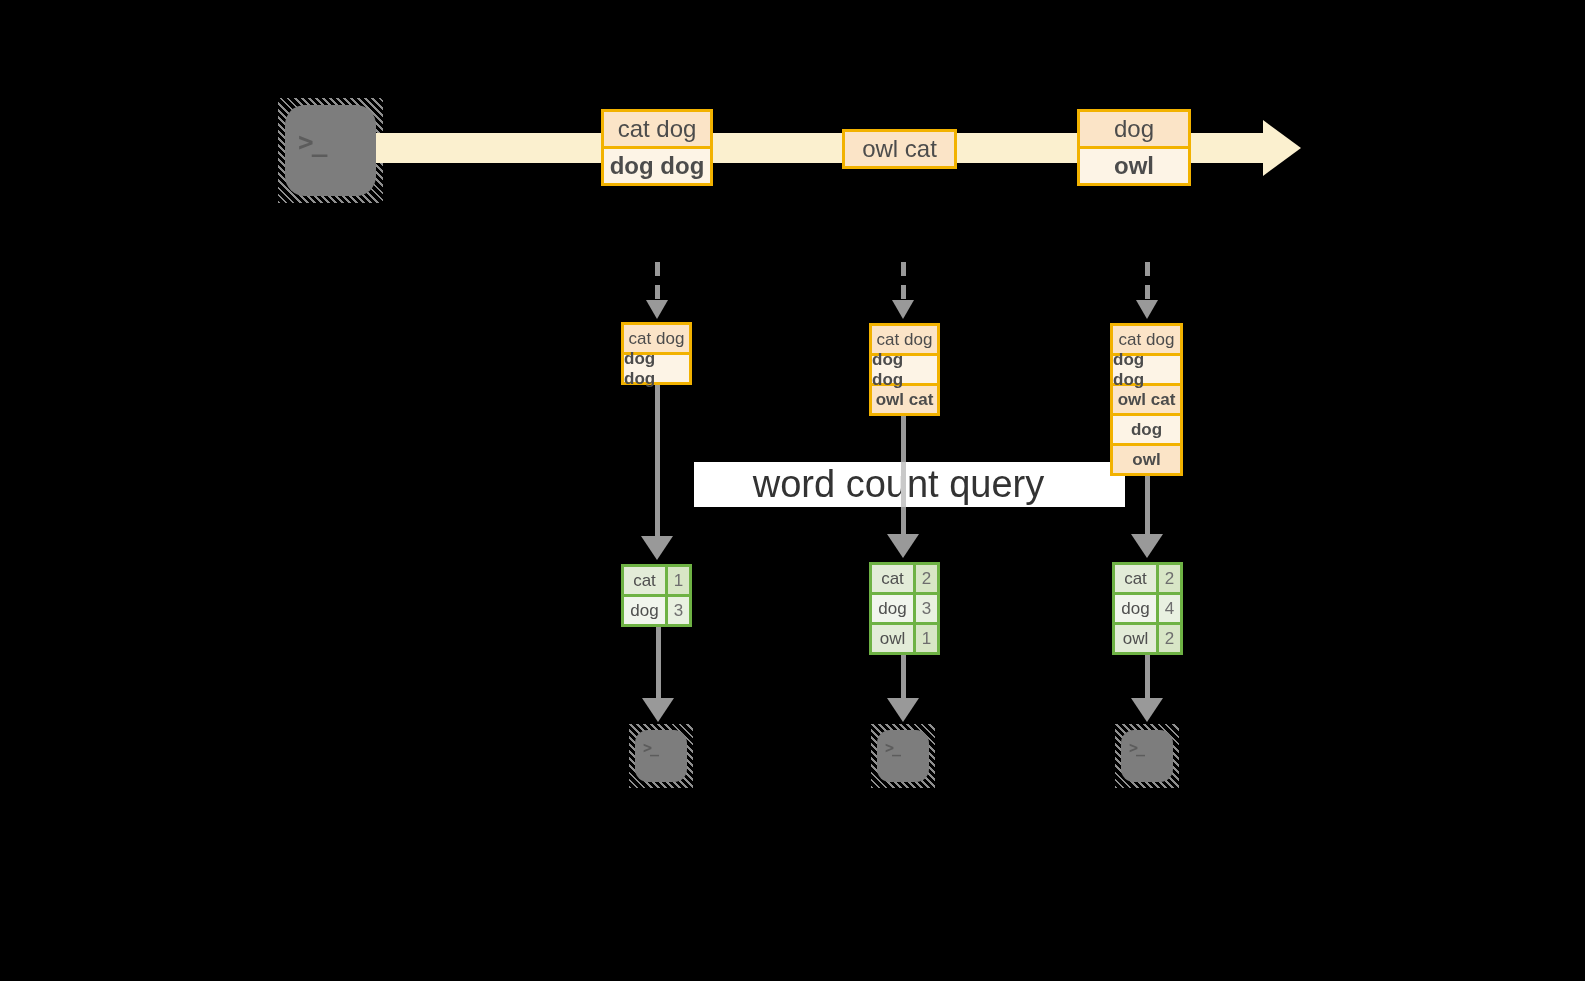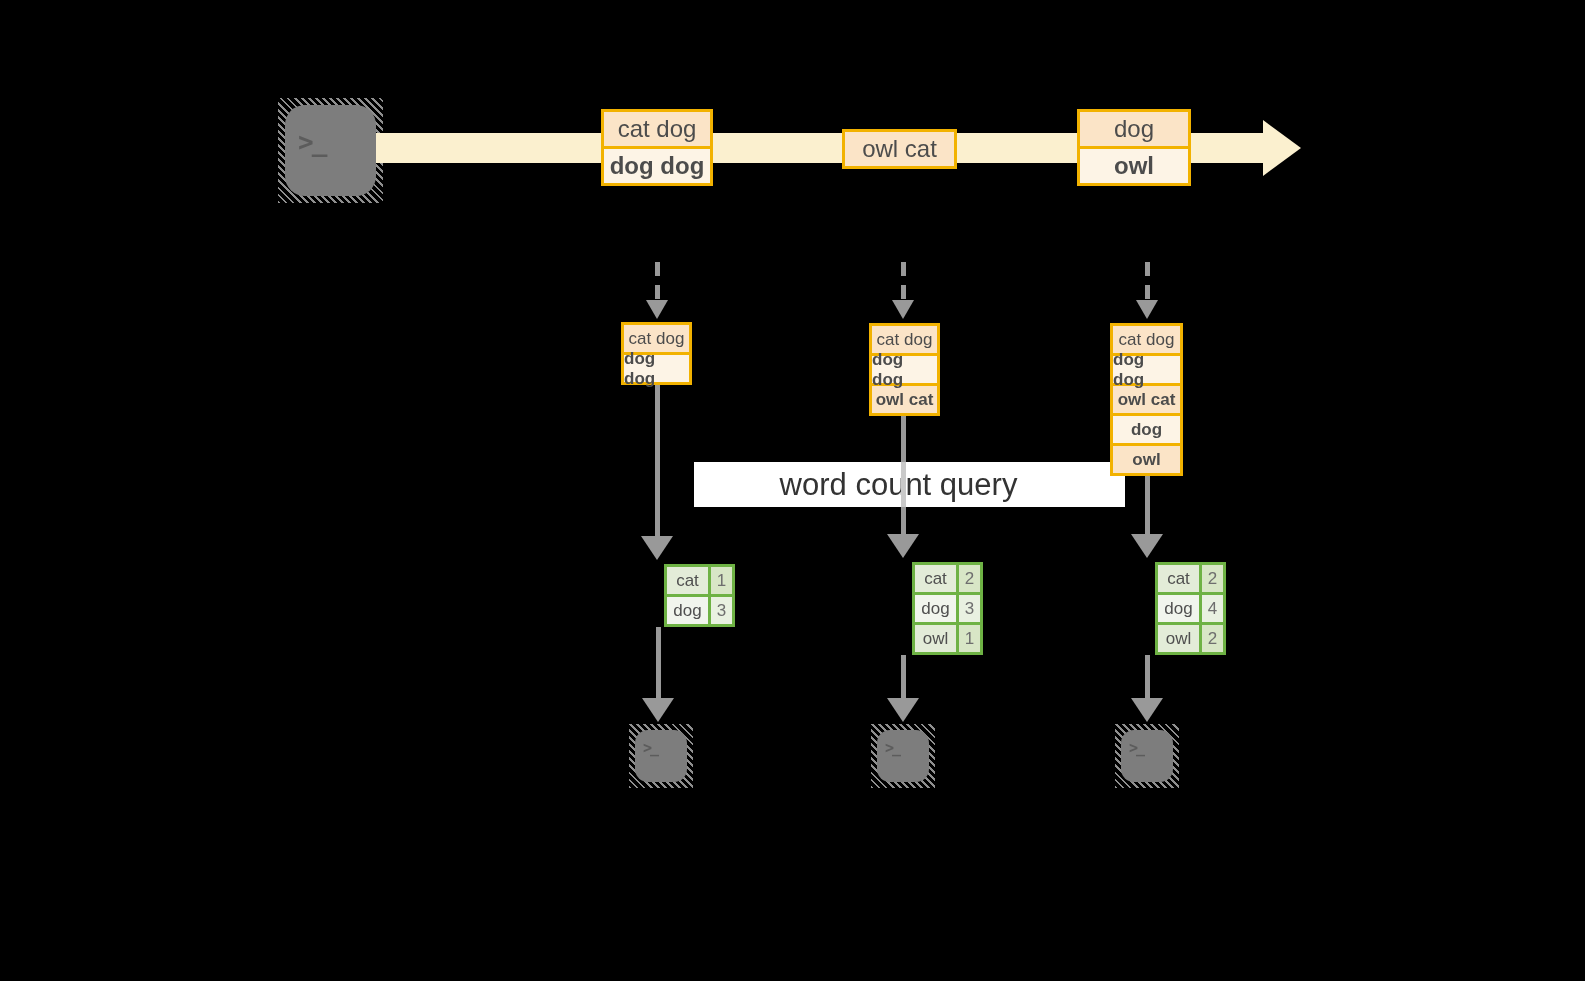--- a/index.html
+++ b/index.html
@@ -44,25 +44,25 @@
   
   .vline { position:absolute; width:5px; background:#999; z-index:1; }
   .vline-dashed { background:repeating-linear-gradient(to bottom,#999 0 14px,transparent 14px 23px); }
   .ahead { position:absolute; width:0; height:0; z-index:1;
     border-left:16px solid transparent; border-right:16px solid transparent;
     border-top:24px solid #999; }
   .ahead-sm { border-left-width:11px; border-right-width:11px; border-top-width:19px; }
   
   .banner { position:absolute; left:694px; top:462px; width:431px; height:45px;
     background:#fff; z-index:2; display:flex; align-items:center; justify-content:center;
-    font-size:31px; font-weight:300; color:#333; padding-right:22px; }
+    font-size:38px; font-weight:300; color:#333; padding-right:22px; }
   .banner-line { position:absolute; left:901px; top:462px; width:5px; height:45px;
     background:#c9c9c9; z-index:3; }
   
-  .gtable { position:absolute; z-index:4;margin-left:43px; }
+  .gtable { position:absolute; z-index:4; }
   .gtable-1 { left:621px; top:564px; }
   .gtable-2 { left:869px; top:562px; }
   .gtable-3 { left:1112px; top:562px; }
   .grow { display:flex; }
   .grow + .grow { margin-top:-3px; }
   .gcell { border:3px solid #6eb244; height:33px; display:flex; align-items:center;
     justify-content:center; font-size:17px; color:#4f4f4f; }
   .gcell-word { width:47px; }
   .gcell-num  { width:27px; margin-left:-3px; color:#6e6e6e; }
   .g-dark .gcell-word { background:#e3ecd8; }

